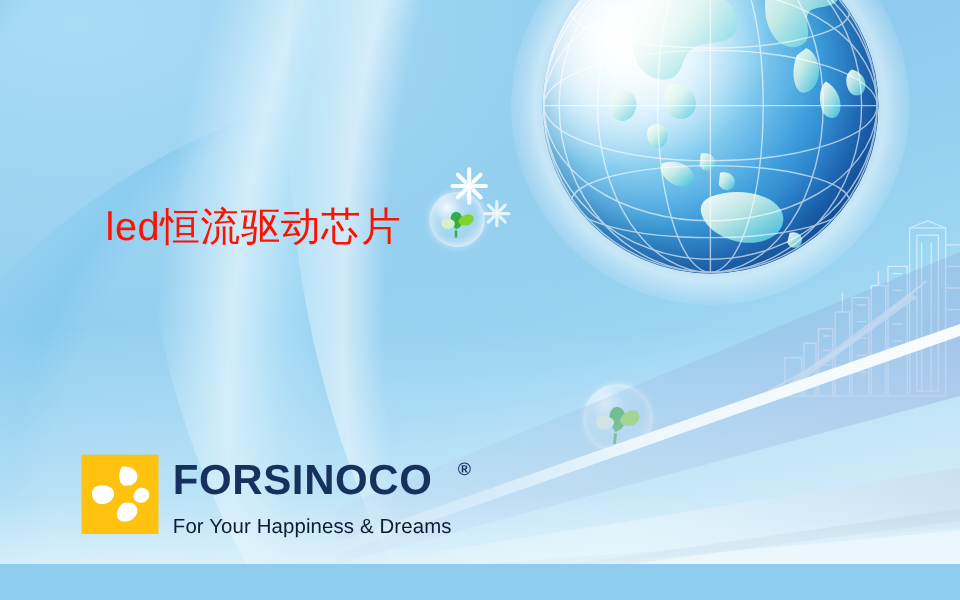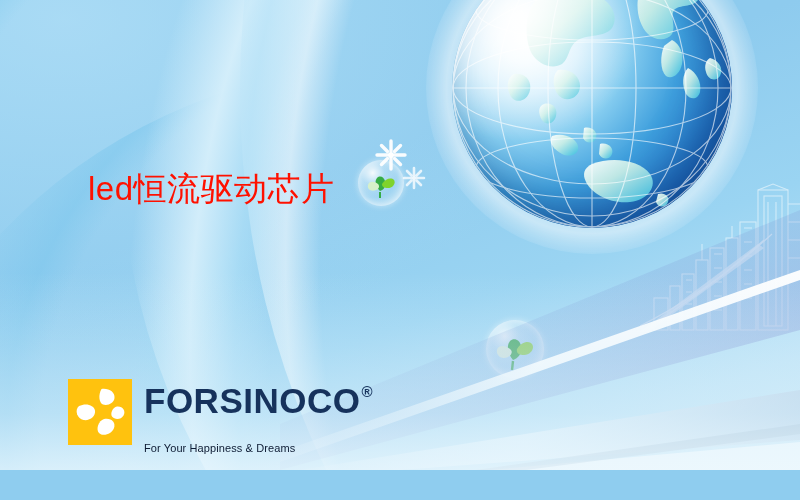--- a/index.html
+++ b/index.html
@@ -142,32 +142,33 @@
     padding-top:4px;
   }
   #logo-wordmark {
     display:flex;
     align-items:flex-start;
     color:#16325C;
     font-size:35px;
     font-weight:bold;
     letter-spacing:.5px;
     line-height:36px;
+    gap:20px;
   }
   #logo-reg {
     font-size:15px;
     line-height:17px;
     margin-left:1px;
     font-weight:bold;
   }
   #logo-tagline {
     color:#0d1b33;
-    font-size:11px;
+    font-size:17px;
     line-height:21px;
-    margin-top:19px;
+    margin-top:9px;
     letter-spacing:.1px;
   }
 </style>
 </head>
 <body>
 
 <div id="stage">
 
   <div class="layer" id="bg-wash-top"></div>
   <div class="ribbon" id="bg-swirl-a"></div>

